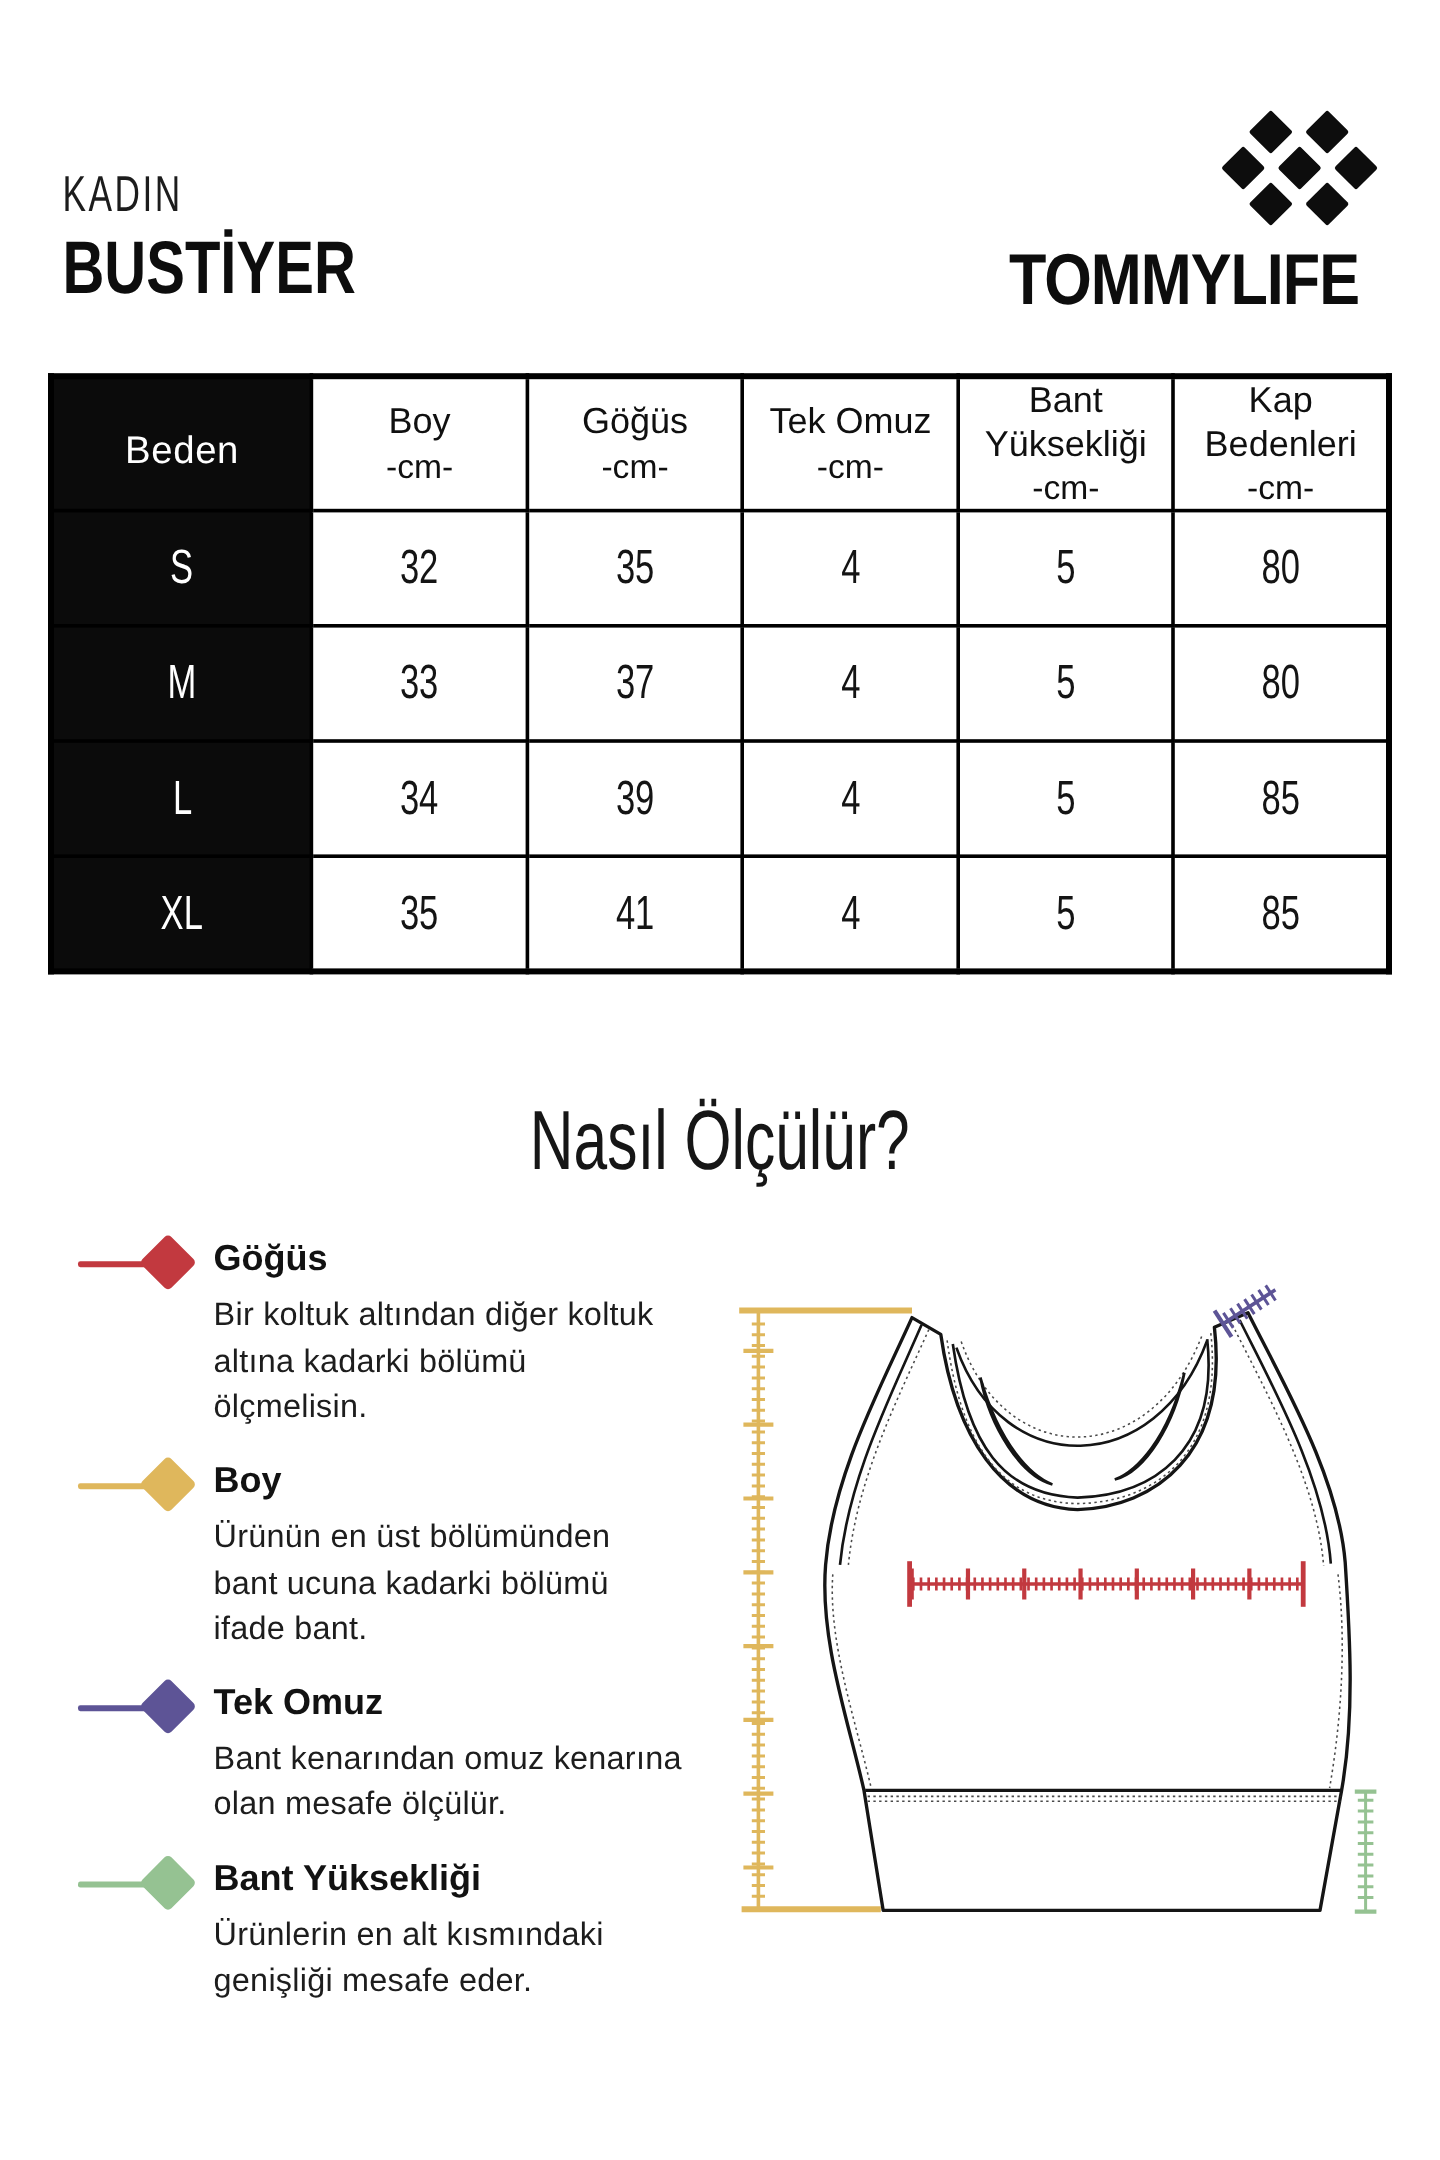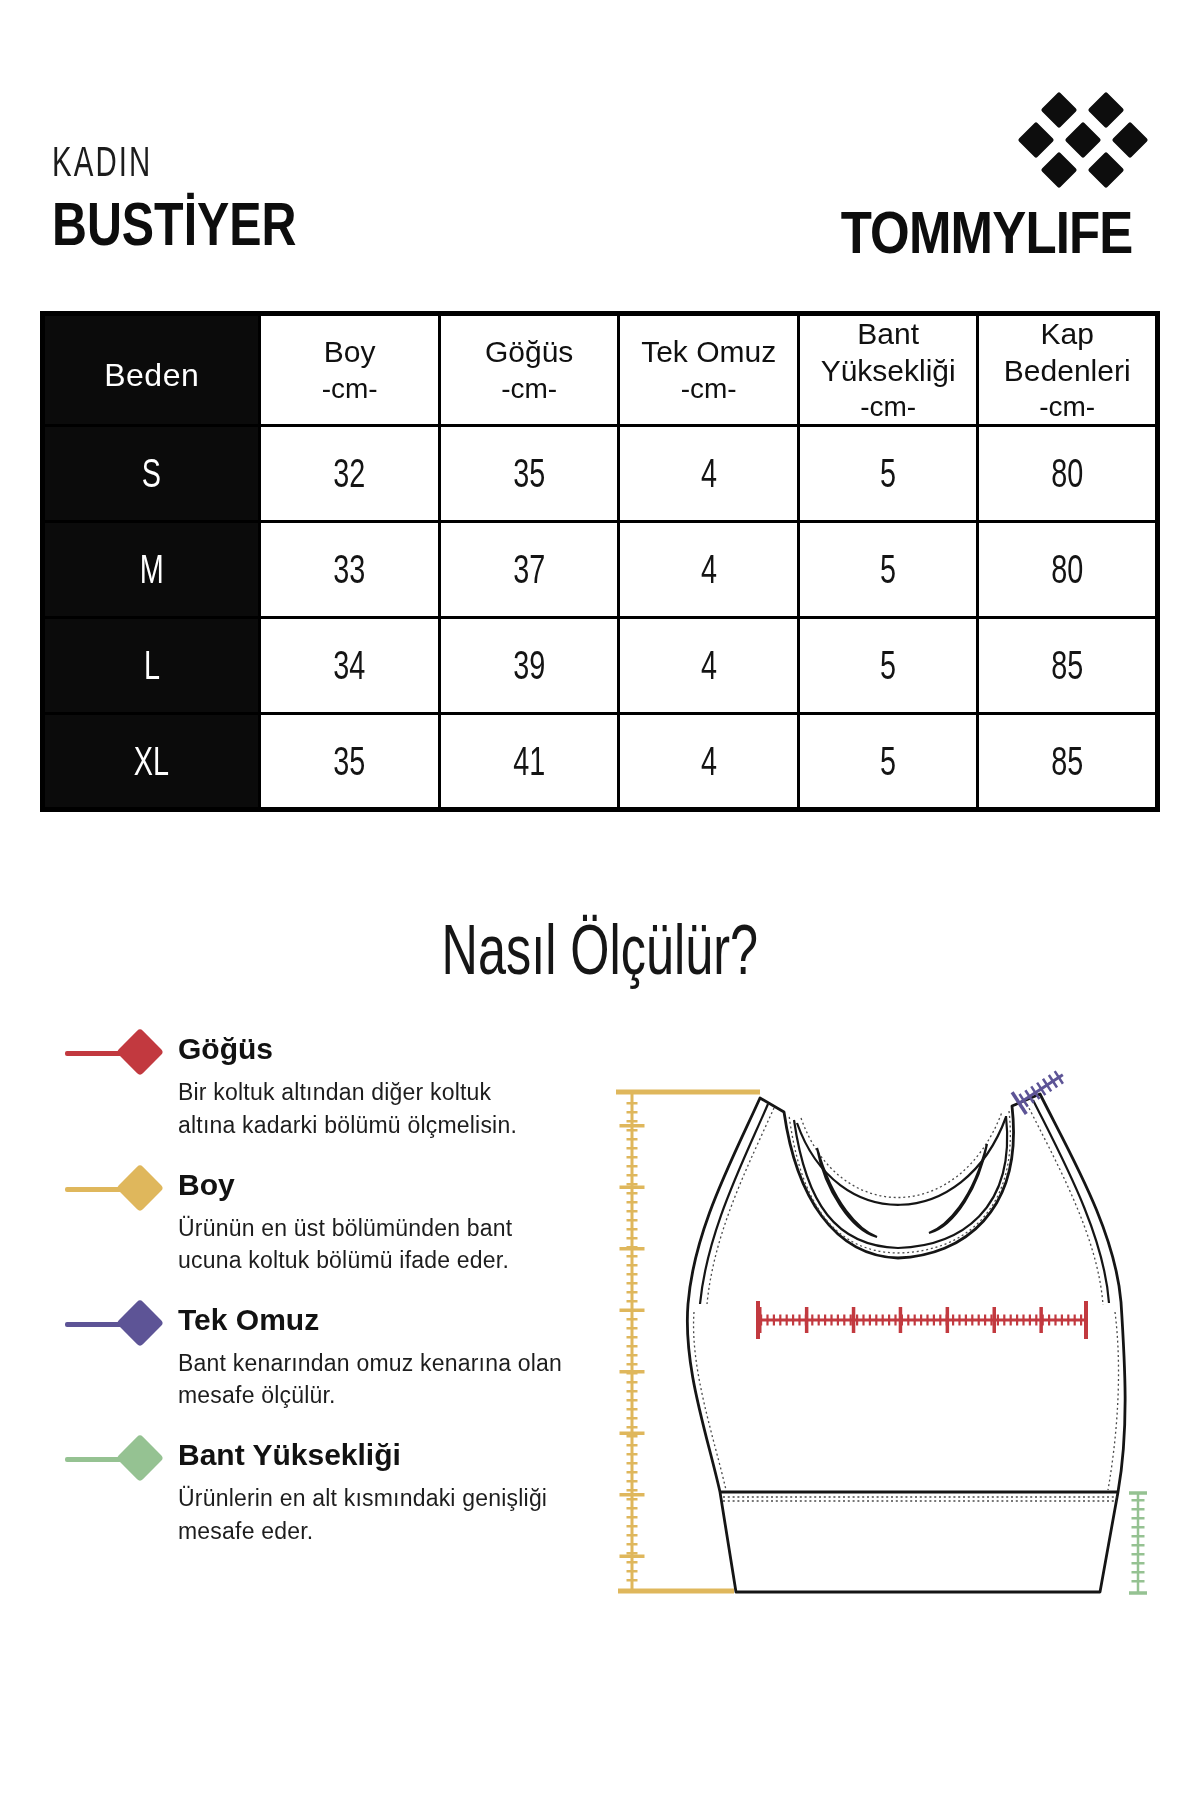--- a/index.html
+++ b/index.html
@@ -39,21 +39,21 @@
   h2.howto { text-align:center; font-weight:400; font-size:70px; margin-top:98px; color:#161616; }
   h2.howto span { display:inline-block; transform:scaleX(.72); transform-origin:center; }
 
   .measure-row { display:flex; align-items:flex-start; padding:0 45px 0 65px; margin-top:34px; }
   .legend { flex:1 1 auto; padding-top:6px; }
   .legend-item { position:relative; padding-left:113px; margin-bottom:26px; }
   .legend-icon { position:absolute; left:0; top:0; width:100px; height:44px; }
   .icon-line { position:absolute; left:0; top:19px; width:66px; height:5px; border-radius:2px; }
   .icon-diamond { position:absolute; left:58px; top:3px; width:34px; height:34px; transform:rotate(45deg); border-radius:4px; }
   .legend-item h3 { font-size:30px; font-weight:700; color:#121212; margin:2px 0 10px; }
-  .legend-item p { font-size:23px; line-height:1.42; color:#1d1d1d; letter-spacing:.2px; }
+  .legend-item p { font-size:27px; line-height:1.42; color:#1d1d1d; letter-spacing:.2px; }
   .dw0{max-width:374px}.dw1{max-width:348px}.dw2{max-width:438px}.dw3{max-width:376px}
 
   .fill-gogus{background:var(--c-gogus)} .fill-boy{background:var(--c-boy)}
   .fill-tek_omuz{background:var(--c-tek_omuz)} .fill-bant{background:var(--c-bant)}
 
   
   .figure { flex:0 0 545px; margin-top:38px; }
   .figure svg { display:block; }
   .st-boy line{stroke:var(--c-boy)} .st-gogus line{stroke:var(--c-gogus)}
   .st-tek_omuz line{stroke:var(--c-tek_omuz)} .st-bant line{stroke:var(--c-bant)}
@@ -173,21 +173,21 @@
         <h3>Göğüs</h3>
         <p class="dw0">Bir koltuk altından diğer koltuk altına kadarki bölümü ölçmelisin.</p>
       </div>
 
       <div class="legend-item">
         <span class="legend-icon">
           <span class="icon-line fill-boy"></span>
           <span class="icon-diamond fill-boy"></span>
         </span>
         <h3>Boy</h3>
-        <p class="dw1">Ürünün en üst bölümünden bant ucuna koltuk bölümü ifade eder.</p>
+        <p class="dw1">Ürünün en üst bölümünden bant ucuna kadarki bölümü ifade bant.</p>
       </div>
 
       <div class="legend-item">
         <span class="legend-icon">
           <span class="icon-line fill-tek_omuz"></span>
           <span class="icon-diamond fill-tek_omuz"></span>
         </span>
         <h3>Tek Omuz</h3>
         <p class="dw2">Bant kenarından omuz kenarına olan mesafe ölçülür.</p>
       </div>

